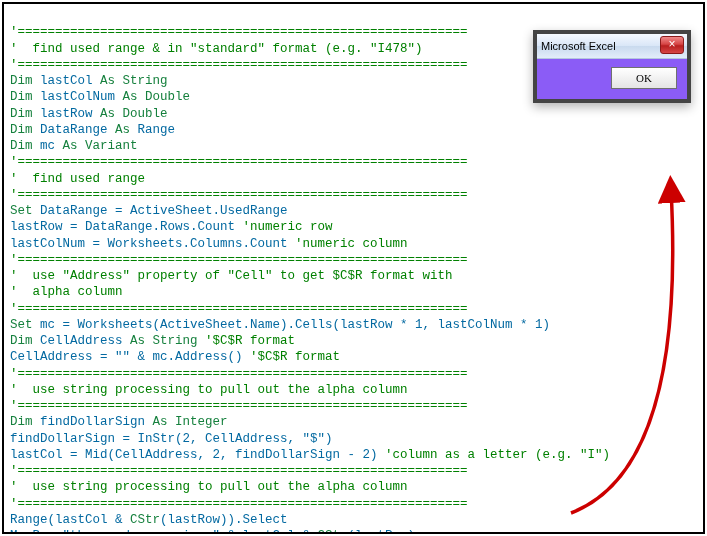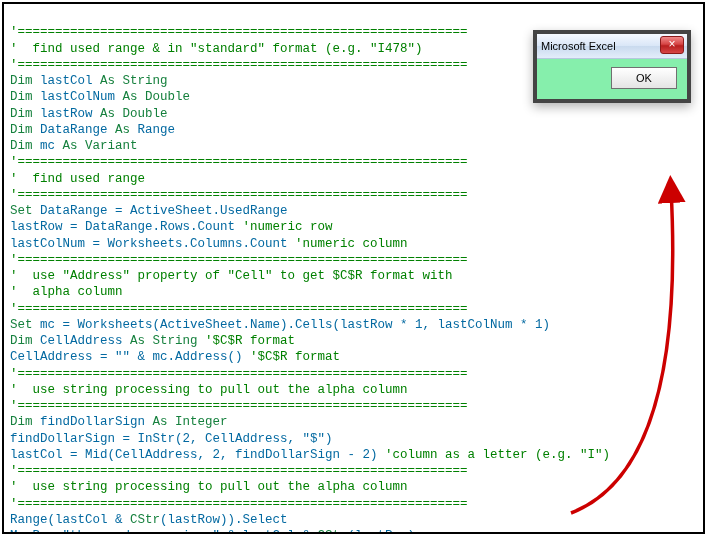--- a/index.html
+++ b/index.html
@@ -30,21 +30,21 @@
   
   .dialog {
     position: absolute;
     top: 26px;
     right: 12px;
     width: 150px;
     border: 4px solid #444;
     box-shadow: 0 4px 10px rgba(0,0,0,0.3);
     font-family: "Segoe UI", Tahoma, Arial, sans-serif;
     font-size: 11px;
-    background: #86efac;
+    background: #8b5cf6;
     z-index: 5;
   }
   .dlg-titlebar {
     height: 24px;
     background: linear-gradient(to bottom, #f5f9ff 0%, #d9e6f7 50%, #c9daee 51%, #e3edfa 100%);
     border-bottom: 1px solid #b5c7de;
     display: flex;
     align-items: center;
     padding: 0 4px;
     position: relative;
@@ -79,21 +79,21 @@
   }
   .dlg-buttons {
     text-align: right;
     padding: 8px 10px 10px 10px;
   }
   .dlg-ok {
     width: 66px;
     height: 22px;
     border: 1px solid #707070;
     background: linear-gradient(to bottom, #ffffff 0%, #e4e4e4 100%);
-    font-family: Liberation Sans, sans-serif;
+    font-family: Liberation Serif, serif;
     font-size: 11px;
     cursor: pointer;
   }
 
   
   .arrow {
     position: absolute;
     top: 165px;
     right: 12px;
     width: 160px;

